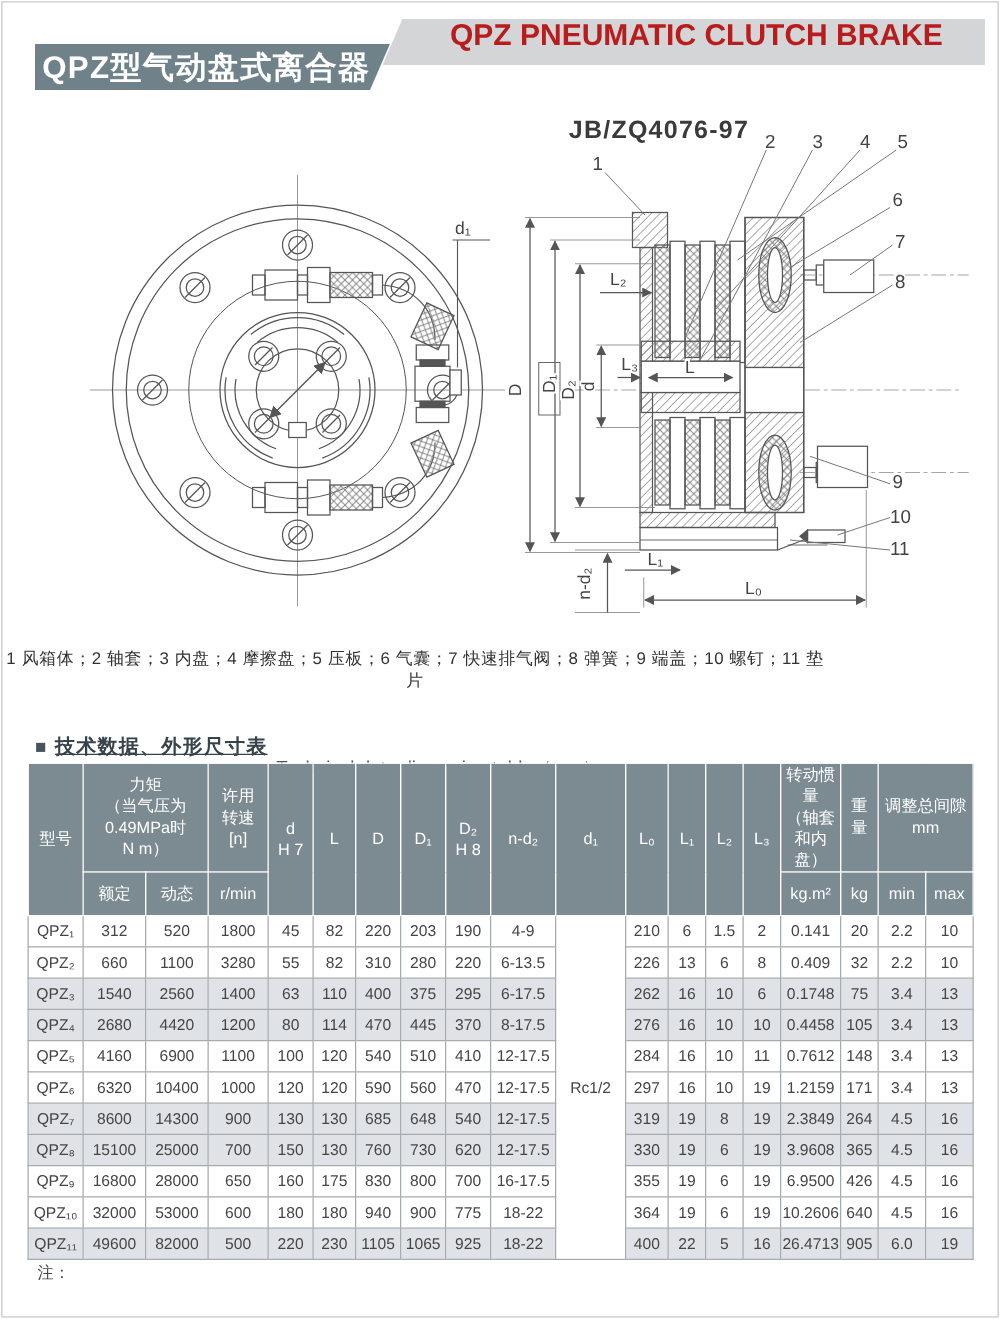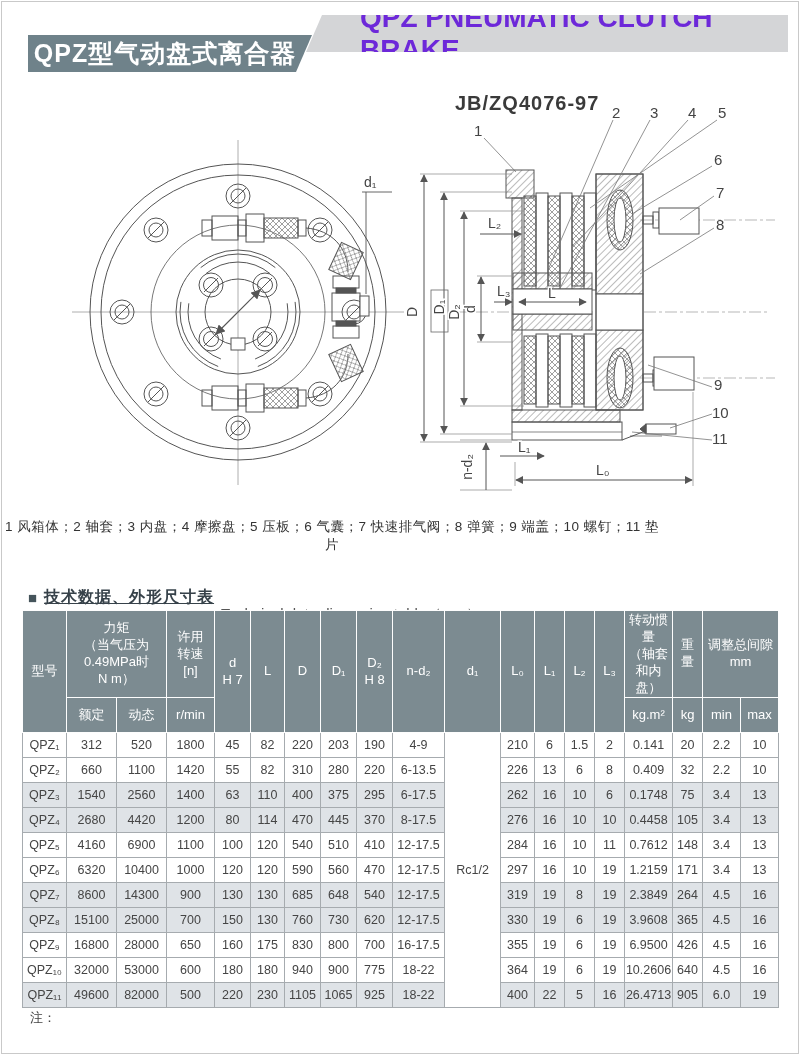--- a/index.html
+++ b/index.html
@@ -12,22 +12,22 @@
   
   .title-zh{
     position:absolute;left:28px;top:15px;width:284px;height:37px;background:#6f828a;
     clip-path:polygon(0 0,100% 0,calc(100% - 16px) 100%,0 100%);
     color:#fff;font-size:25px;font-weight:bold;letter-spacing:1px;
     display:flex;align-items:center;justify-content:center;padding-right:10px;box-sizing:border-box;margin-top:20px;
   }
   .title-en{
     position:absolute;left:300px;top:15px;width:488px;height:37px;background:#d4d5d7;
     clip-path:polygon(22px 0,100% 0,100% 100%,6px 100%);
-    color:#6d28d9;font-size:28px;font-weight:bold;
-    display:flex;align-items:center;padding-left:60px;box-sizing:border-box;
+    color:#b91c1c;font-size:24px;font-weight:bold;
+    display:flex;padding-left:60px;box-sizing:border-box;
   }
 
   
   .drawing{position:absolute;left:0;top:62px;width:800px;height:450px;}
   .drawing svg{display:block;}
   text{font-family:"Liberation Sans","DejaVu Sans",sans-serif;}
   .dimtxt{fill:#444;font-size:14px;paint-order:stroke;stroke:#fff;stroke-width:3px;}
   .numtxt{fill:#444;font-size:15px;}
   .stdtxt{fill:#3a3a3a;font-size:20px;font-weight:bold;letter-spacing:1px;}
 
@@ -437,21 +437,21 @@
         <td>2</td>
         <td>0.141</td>
         <td>20</td>
         <td>2.2</td>
         <td>10</td>
       </tr>
       <tr>
         <td>QPZ₂</td>
         <td>660</td>
         <td>1100</td>
-        <td>1420</td>
+        <td>3280</td>
         <td>55</td>
         <td>82</td>
         <td>310</td>
         <td>280</td>
         <td>220</td>
         <td>6-13.5</td>
         <td>226</td>
         <td>13</td>
         <td>6</td>
         <td>8</td>

